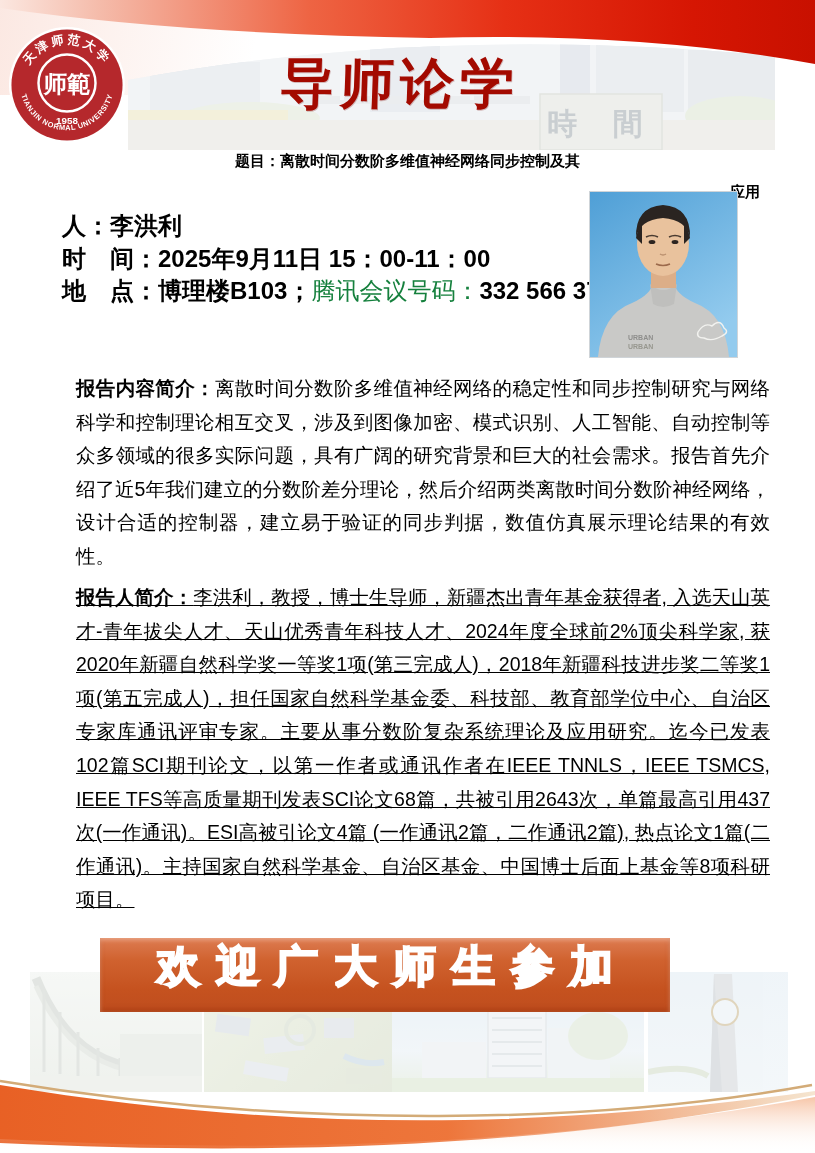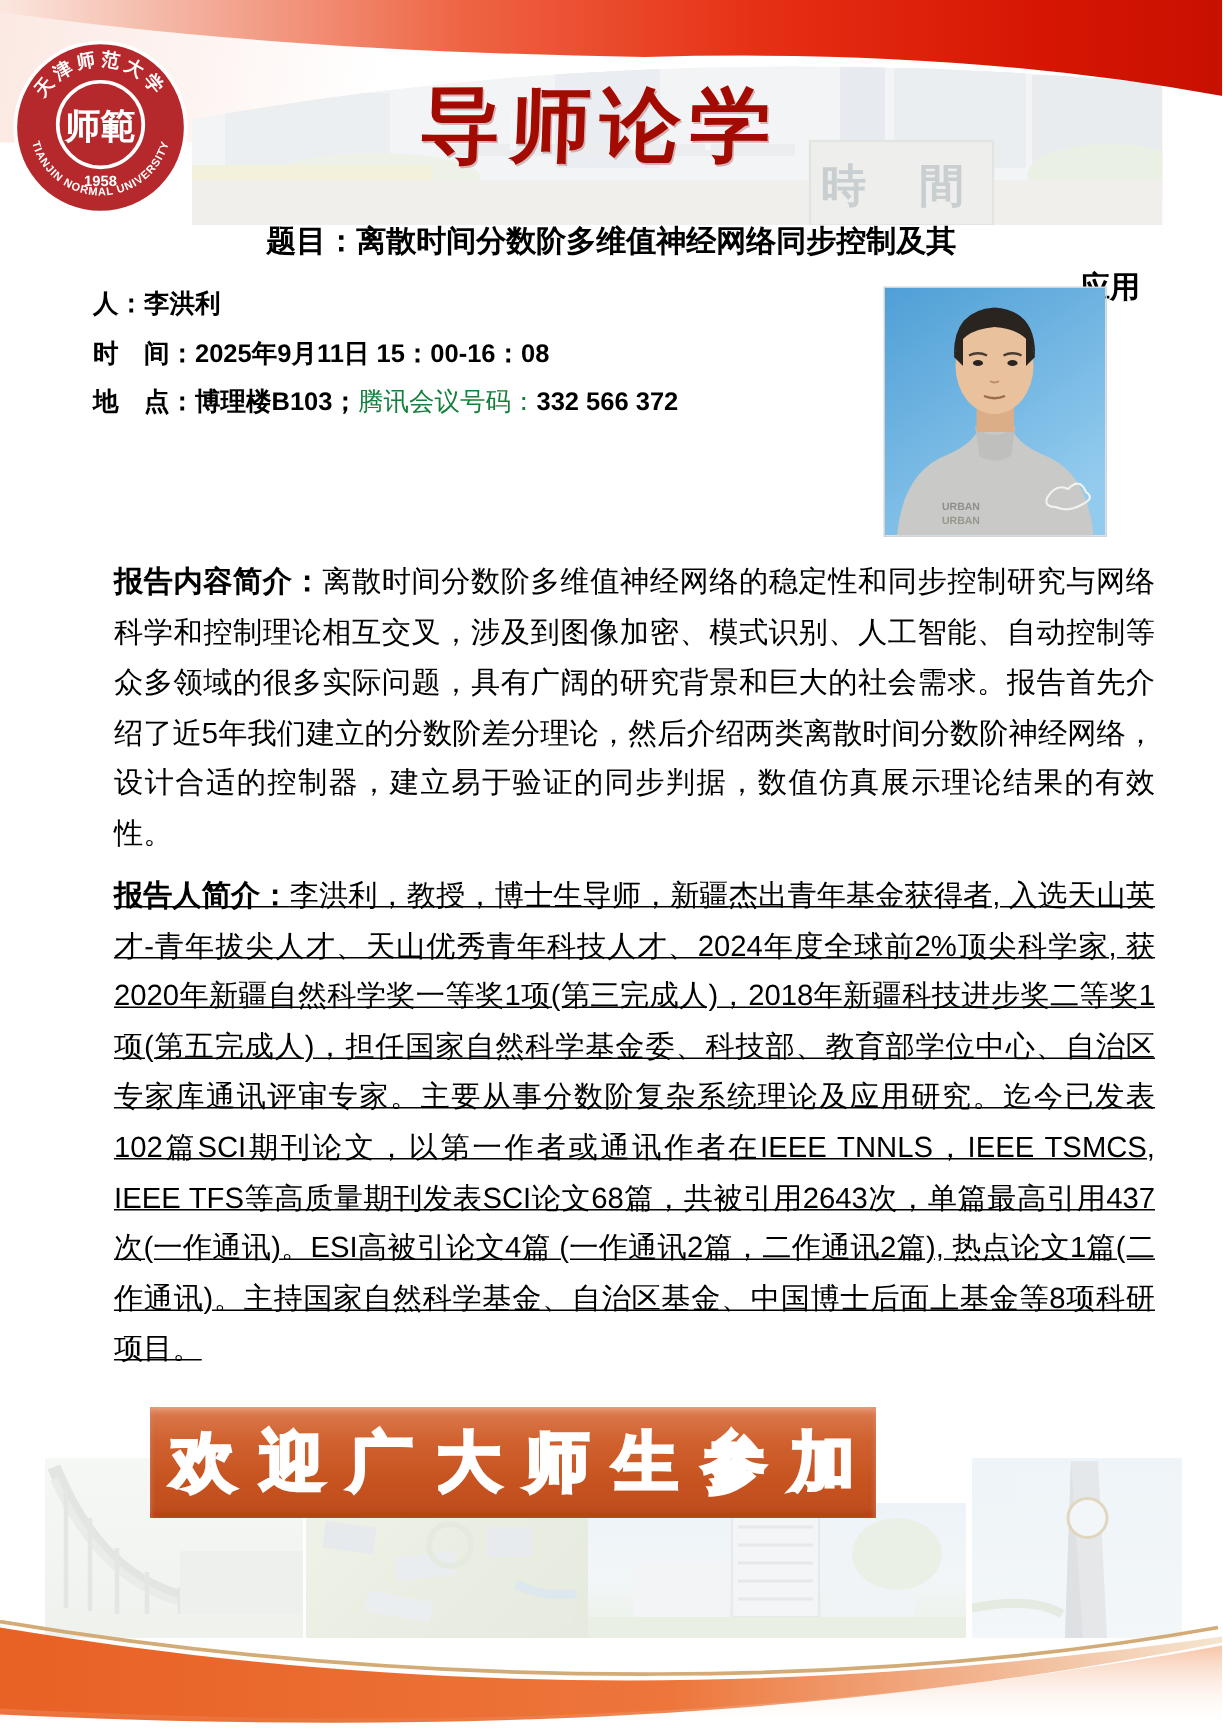--- a/index.html
+++ b/index.html
@@ -29,28 +29,28 @@
     letter-spacing: 6px;
     transform: skewX(-2deg);
     text-shadow: 1px 1px 0 rgba(120,0,0,0.25);
     white-space: nowrap;
   }
 
   
   .talk-title {
     position: absolute; left: 55px; top: 146px; width: 705px;
     font-family: Liberation Serif, serif;
-    font-weight: bold; font-size: 20px; line-height: 31px; color: #000;
+    font-weight: bold; font-size: 15px; line-height: 31px; color: #000;
     text-align: center;
   }
   .talk-title .line2 { padding-left: 195px; text-align: right; }
 
   .info-list {
-    position: absolute; left: 62px; top: 187px; width: 525px;
-    font-size: 17px; color: #000;
+    position: absolute; left: 62px; top: 210px; width: 525px;
+    font-size: 24px; color: #000;
   }
   .info-row { line-height: 32.5px; font-weight: bold; white-space: nowrap; }
   .info-row .label { font-weight: bold; }
   .info-row .normal { font-weight: normal; color: #15803d; }
 
   .speaker-photo {
     position: absolute; left: 590px; top: 192px; width: 147px; height: 165px;
     outline: 1px solid #cfd4d8;
   }
 
@@ -59,24 +59,24 @@
     position: absolute; left: 62px; width: 694px;
     font-size: 19.5px; line-height: 33.6px; color: #000;
     text-align: justify; text-justify: inter-ideograph; margin-left: 14px;
   }
   .para .lead { font-weight: bold; }
   .abstract { top: 372px; }
   .bio { top: 581px; text-decoration: underline; }
 
   
   .welcome-banner {
-    position: absolute; left: 100px; top: 938px; width: 484px; height: 74px;
+    position: absolute; left: 100px; top: 938px; width: 570px; height: 74px;
     background: linear-gradient(180deg, #dd7c52 0%, #d0622f 30%, #c5521f 70%, #bf4d1e 100%);
     box-shadow: inset 0 2px 4px rgba(255,220,200,0.45), inset 0 -3px 5px rgba(140,40,0,0.35);
-    display: flex; align-items: center; justify-content: center;
+    display: flex; justify-content: center;
     z-index: 5;
   }
   .welcome-banner .welcome-text {
     font-size: 43px; font-weight: bold;
     letter-spacing: 16px; padding-left: 16px;
     color: rgba(255,255,255,0.12);
     -webkit-text-stroke: 2.2px #ffffff;
     white-space: nowrap;
   }
 
@@ -157,21 +157,21 @@
   <div class="talk-title">
     <div class="line1">题目：离散时间分数阶多维值神经网络同步控制及其</div>
     <div class="line2">应用</div>
   </div>
 
   <div class="info-list">
     <div class="info-row">
       <span class="label">人：</span><span>李洪利</span>
     </div>
     <div class="info-row">
-      <span class="label">时　间：</span><span>2025年9月11日 15：00-16：08</span>
+      <span class="label">时　间：</span><span>2025年9月11日 15：00-11：00</span>
     </div>
     <div class="info-row">
       <span class="label">地　点：</span><span>博理楼B103；</span><span class="normal">腾讯会议号码：</span><span>332 566 372</span>
     </div>
   </div>
 
   <div class="speaker-photo">
     <svg width="147" height="165" viewBox="0 0 147 165">
       <defs>
         <linearGradient id="photoBg" x1="0" y1="0" x2="0.6" y2="1">

